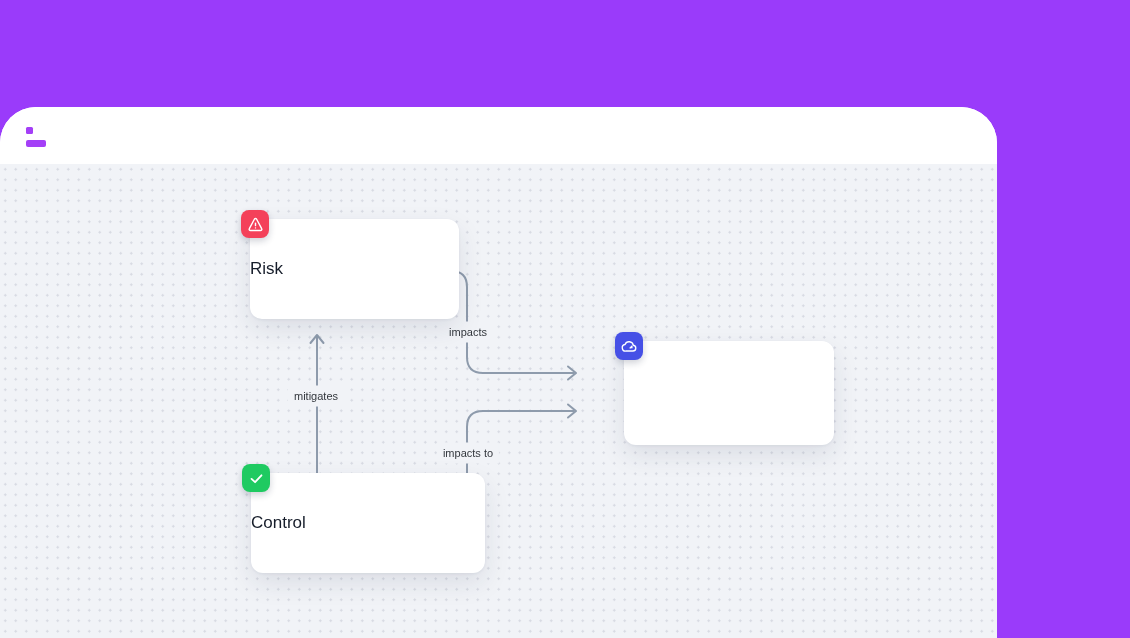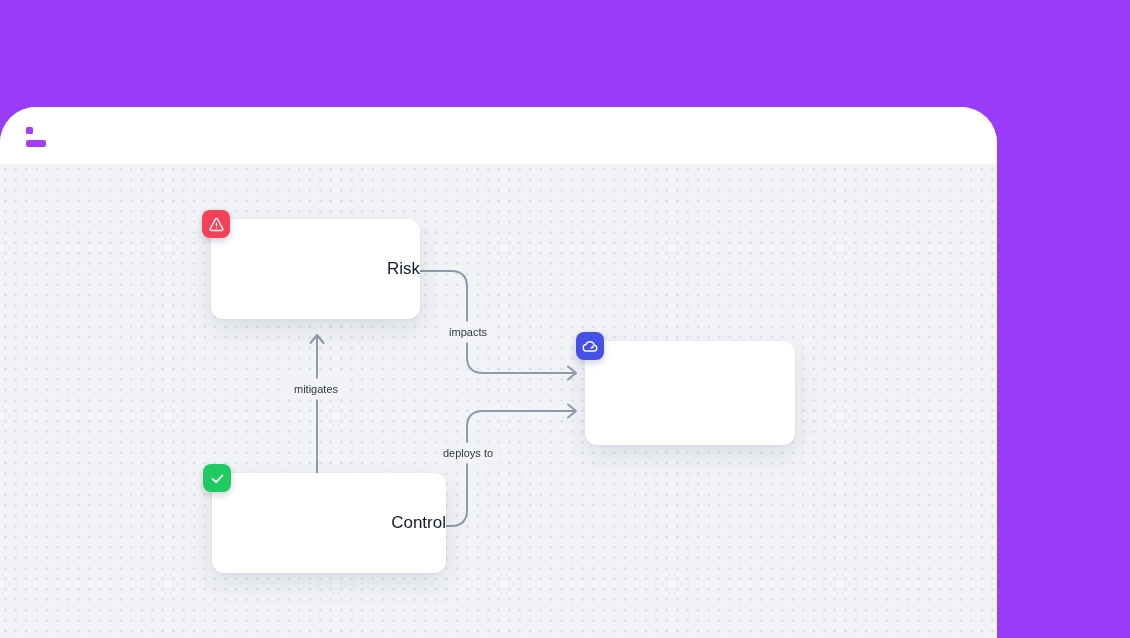--- a/index.html
+++ b/index.html
@@ -69,21 +69,22 @@
   }
 
   
   .node {
     position: absolute;
     background: #ffffff;
     border-radius: 12px;
     box-shadow: 0 1px 3px rgba(25,39,70,0.06), 0 10px 26px rgba(25,39,70,0.10);
     display: flex;
     align-items: center;
-    justify-content: flex-end;
+    justify-content: flex-start;
+    margin-left: 39px;
   }
   .node-risk    { left: 211px; top:  55px; width: 209px; height: 100px; }
   .node-control { left: 212px; top: 309px; width: 234px; height: 100px; }
   .node-sa      { left: 585px; top: 177px; width: 210px; height: 104px; }
 
   .node-label {
     color: #161d2a;
     font-size: 17px;
     font-weight: 500;
     line-height: 22px;
@@ -126,23 +127,23 @@
         <path class="edge-path" d="M420 107 L451 107 Q467 107 467 123 L467 193 Q467 209 483 209 L574 209"></path>
         <path class="edge-path" d="M568 202.5 L576 209 L568 215.5"></path>
       </g>
 
       <g>
         <path class="edge-path" d="M422 362 L451 362 Q467 362 467 346 L467 263 Q467 247 483 247 L574 247"></path>
         <path class="edge-path" d="M568 240.5 L576 247 L568 253.5"></path>
       </g>
     </svg>
 
-    <div class="edge-label" style="left:316px; top:225px;">mitigates</div>
+    <div class="edge-label" style="left:316px; top:232px;">mitigates</div>
     <div class="edge-label" style="left:468px; top:168px;">impacts</div>
-    <div class="edge-label" style="left:468px; top:289px;">deploys to</div>
+    <div class="edge-label" style="left:468px; top:289px;">impacts to</div>
 
     <div class="node node-risk">
       <div class="node-icon" style="background-color: rgb(244, 65, 90);">
         <svg width="17" height="17" viewBox="0 0 24 24" fill="none" stroke="#ffffff" stroke-width="2" stroke-linecap="round" stroke-linejoin="round">
           <path d="M10.4 4.6 L3.3 17.7 A1.8 1.8 0 0 0 4.9 20.4 L19.1 20.4 A1.8 1.8 0 0 0 20.7 17.7 L13.6 4.6 A1.8 1.8 0 0 0 10.4 4.6 Z"></path>
           <line x1="12" y1="10" x2="12" y2="13.6"></line>
           <line x1="12" y1="16.8" x2="12.01" y2="16.8"></line>
         </svg>
       </div>
       <div class="node-label">Risk</div>

